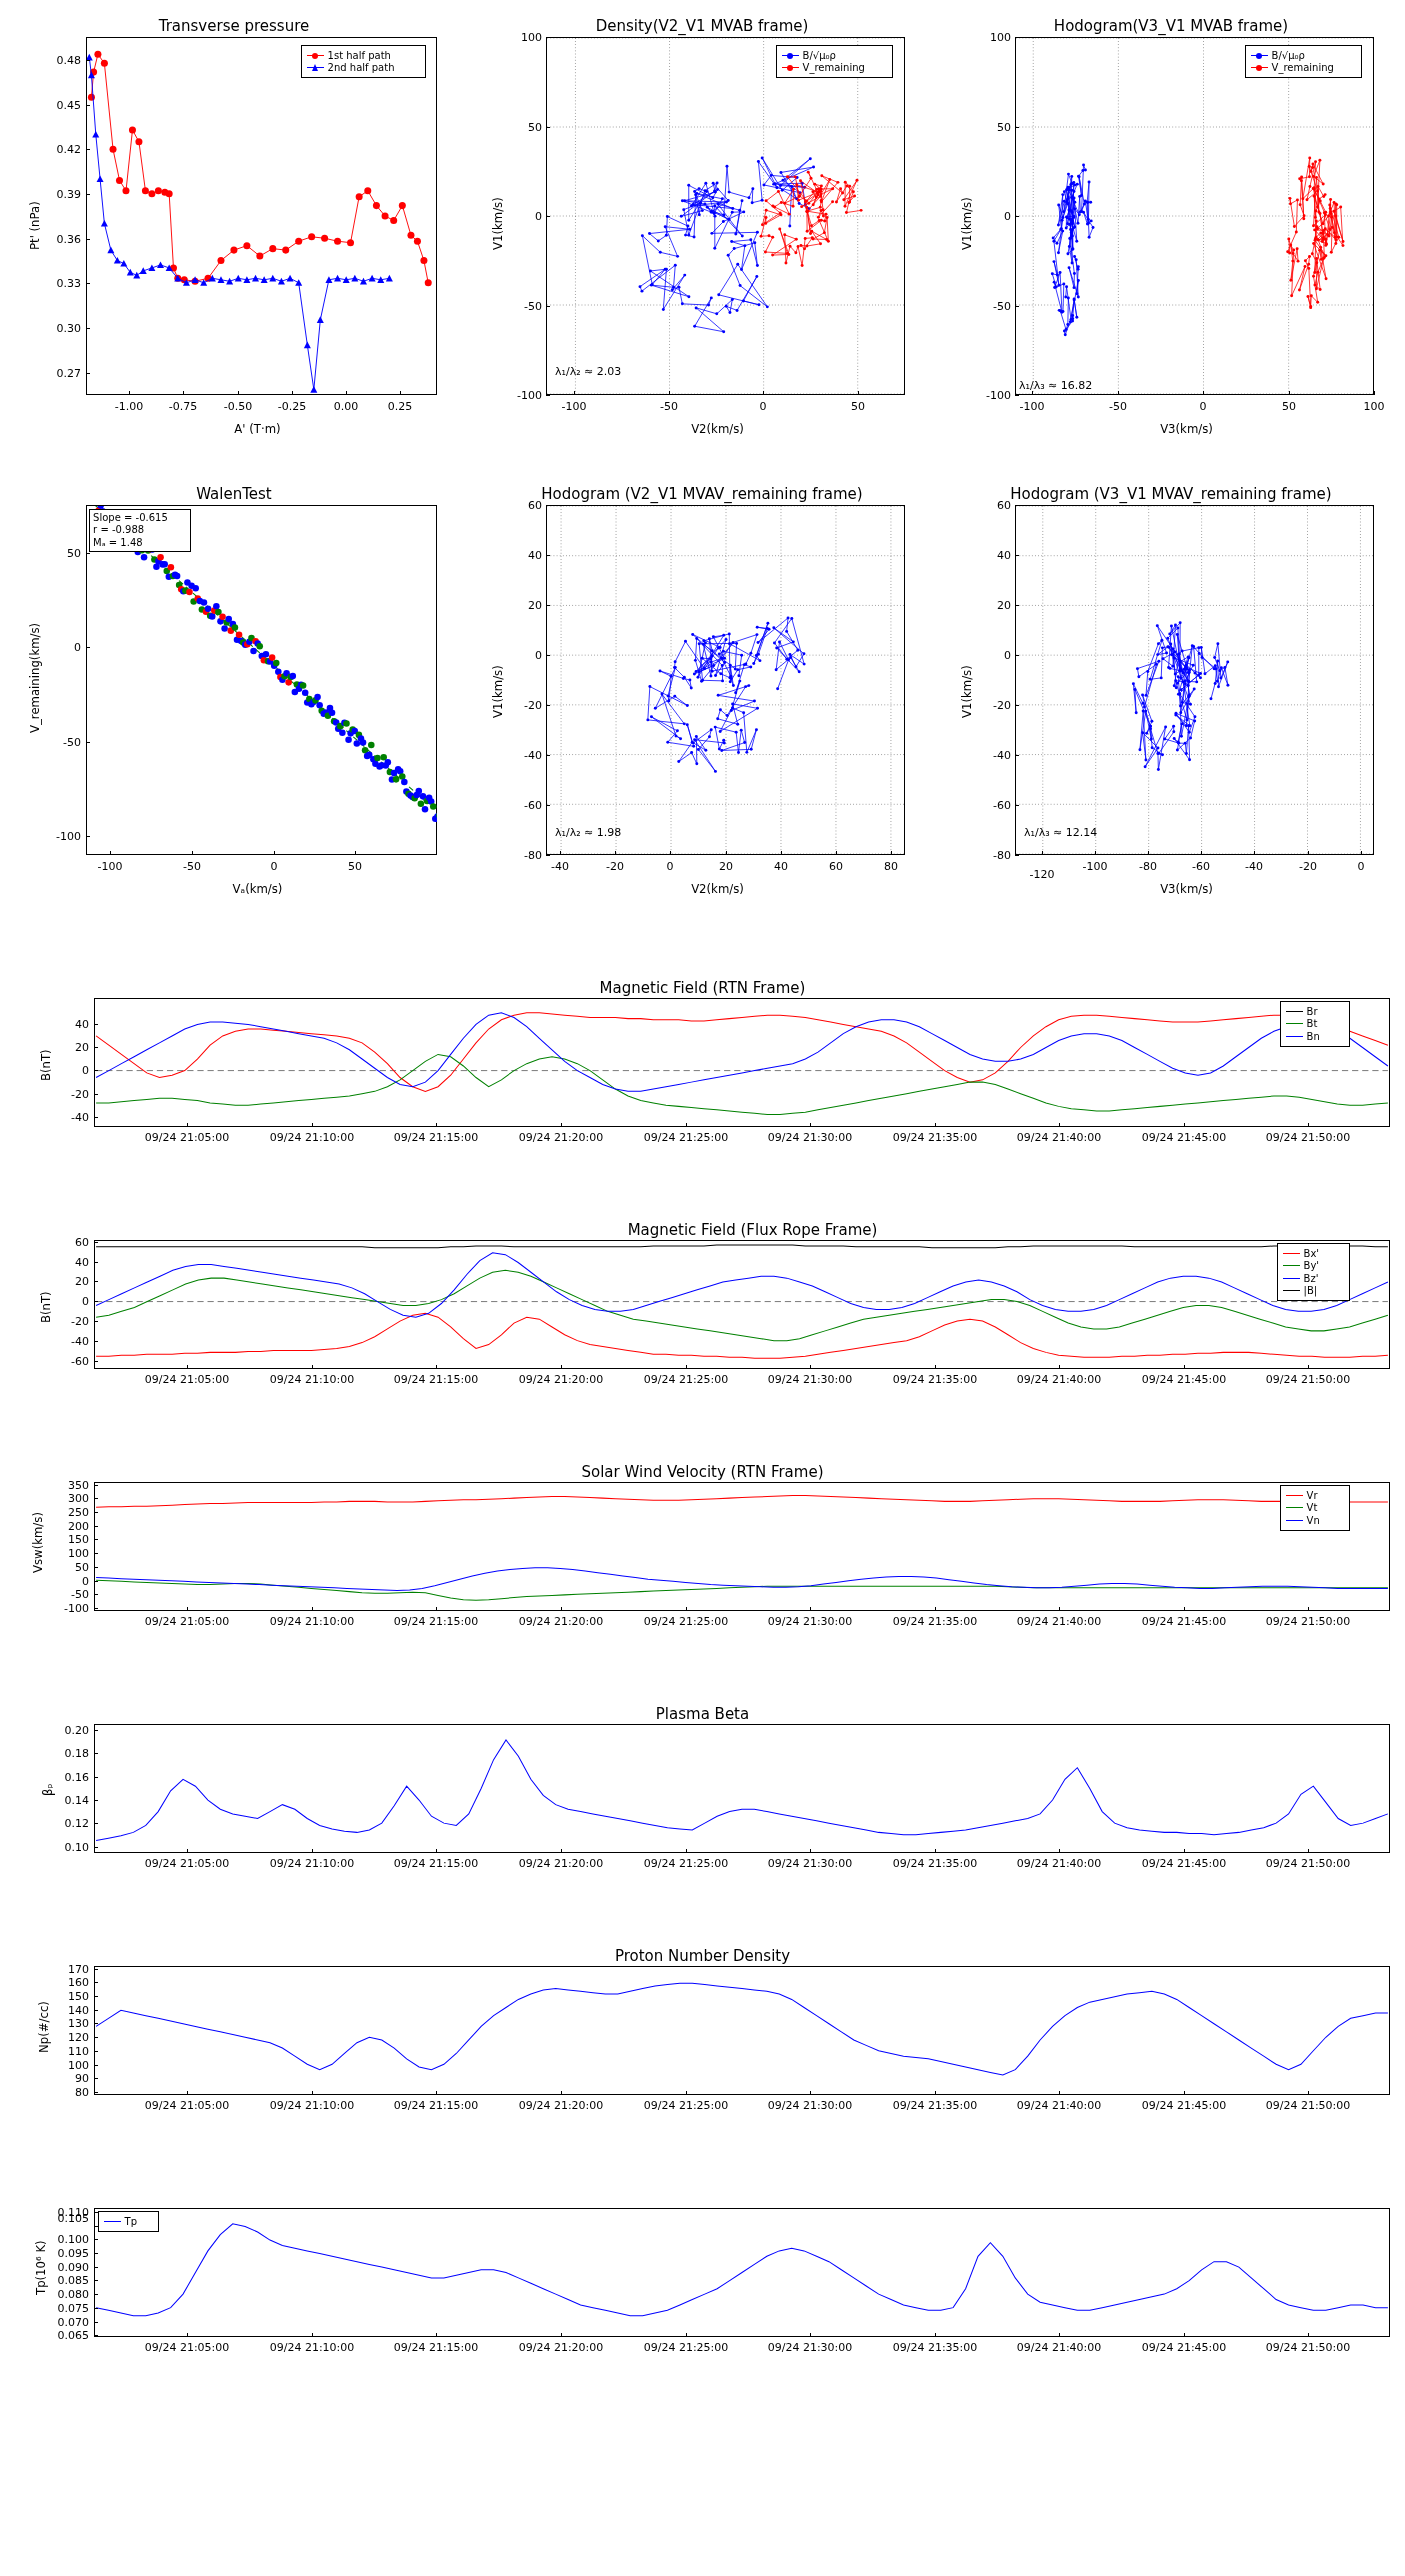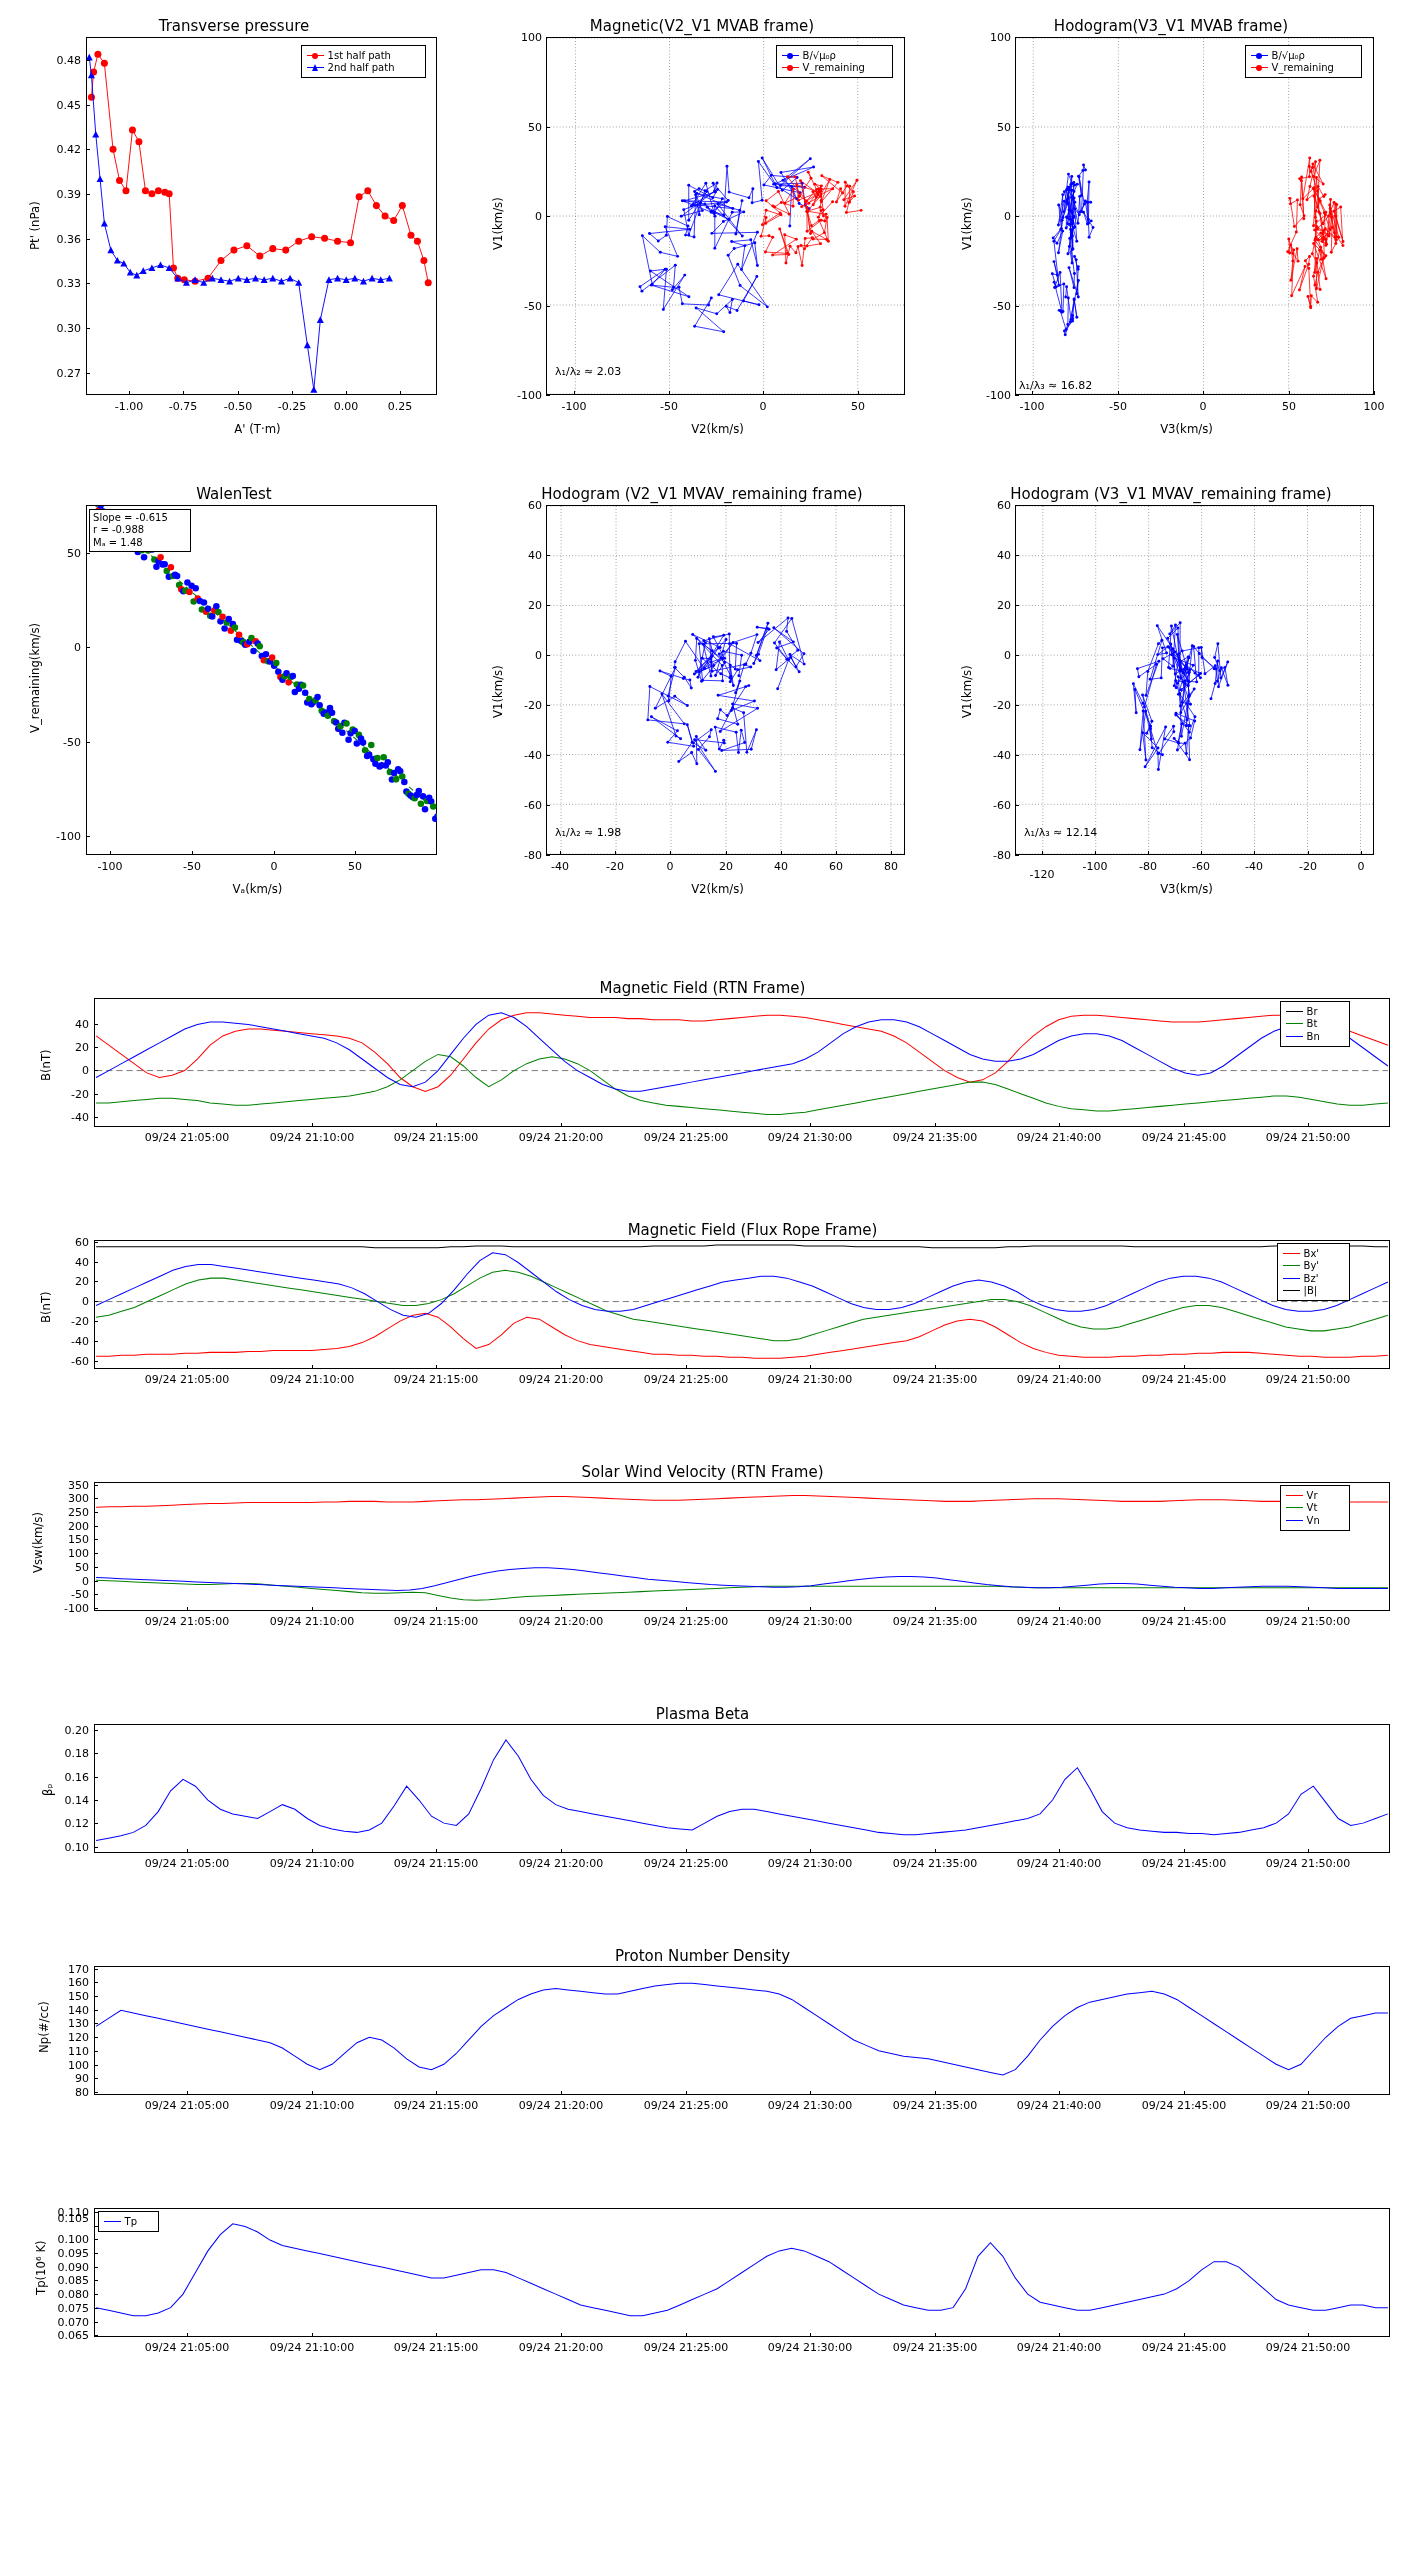--- a/index.html
+++ b/index.html
@@ -161,21 +161,21 @@
         <div class="tick ticky" style="left: 37px; width: 44px; top: 149px;">0.42</div>
         <div class="tmark" style="left: 86px; top: 149px; width: 3.9px; height: 0.8px;"></div>
         <div class="tick ticky" style="left: 37px; width: 44px; top: 105px;">0.45</div>
         <div class="tmark" style="left: 86px; top: 105px; width: 3.9px; height: 0.8px;"></div>
         <div class="tick ticky" style="left: 37px; width: 44px; top: 60px;">0.48</div>
         <div class="tmark" style="left: 86px; top: 60px; width: 3.9px; height: 0.8px;"></div>
       </div>
   </div>
 
   <div class="panel" style="left:468px;top:0px;width:468px;height:468px;">
-    <div class="ptitle" style="left:0;top:17px;">Magnetic(V2_V1 MVAB frame)</div>
+    <div class="ptitle" style="left:0;top:17px;">Density(V2_V1 MVAB frame)</div>
     <div class="plotbox" id="pb2" style="left:78px;top:37px;width:359px;height:358px;">
       <svg width="358" height="356" viewBox="0 0 458 456">
         <g class="grid" id="g2">
             <line x1="36.1578947368421" y1="0" x2="36.1578947368421" y2="456"></line>
             <line x1="156.68421052631578" y1="0" x2="156.68421052631578" y2="456"></line>
             <line x1="277.2105263157895" y1="0" x2="277.2105263157895" y2="456"></line>
             <line x1="397.7368421052632" y1="0" x2="397.7368421052632" y2="456"></line>
             <line x1="0" y1="456" x2="458" y2="456"></line>
             <line x1="0" y1="342" x2="458" y2="342"></line>
             <line x1="0" y1="228" x2="458" y2="228"></line>

